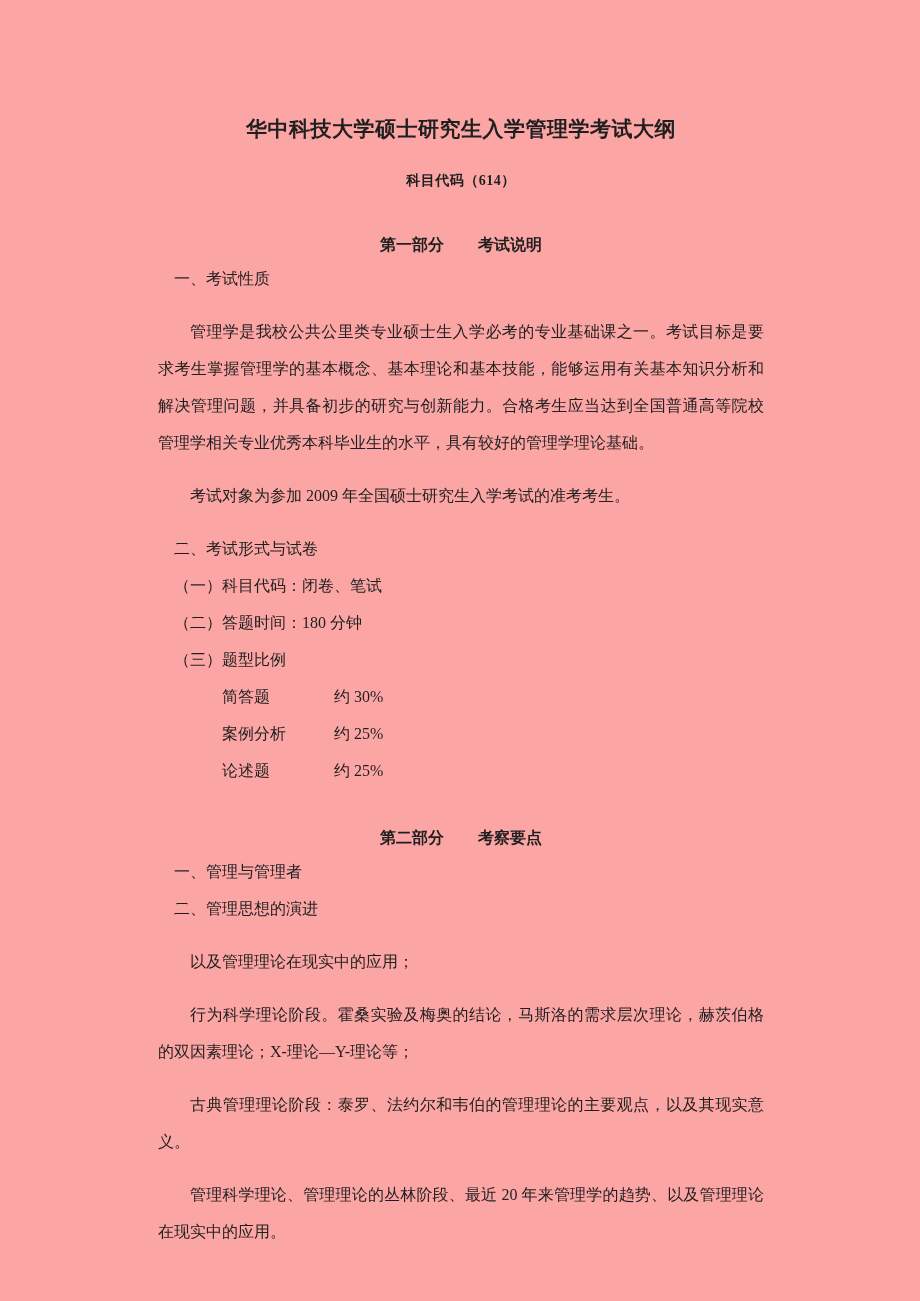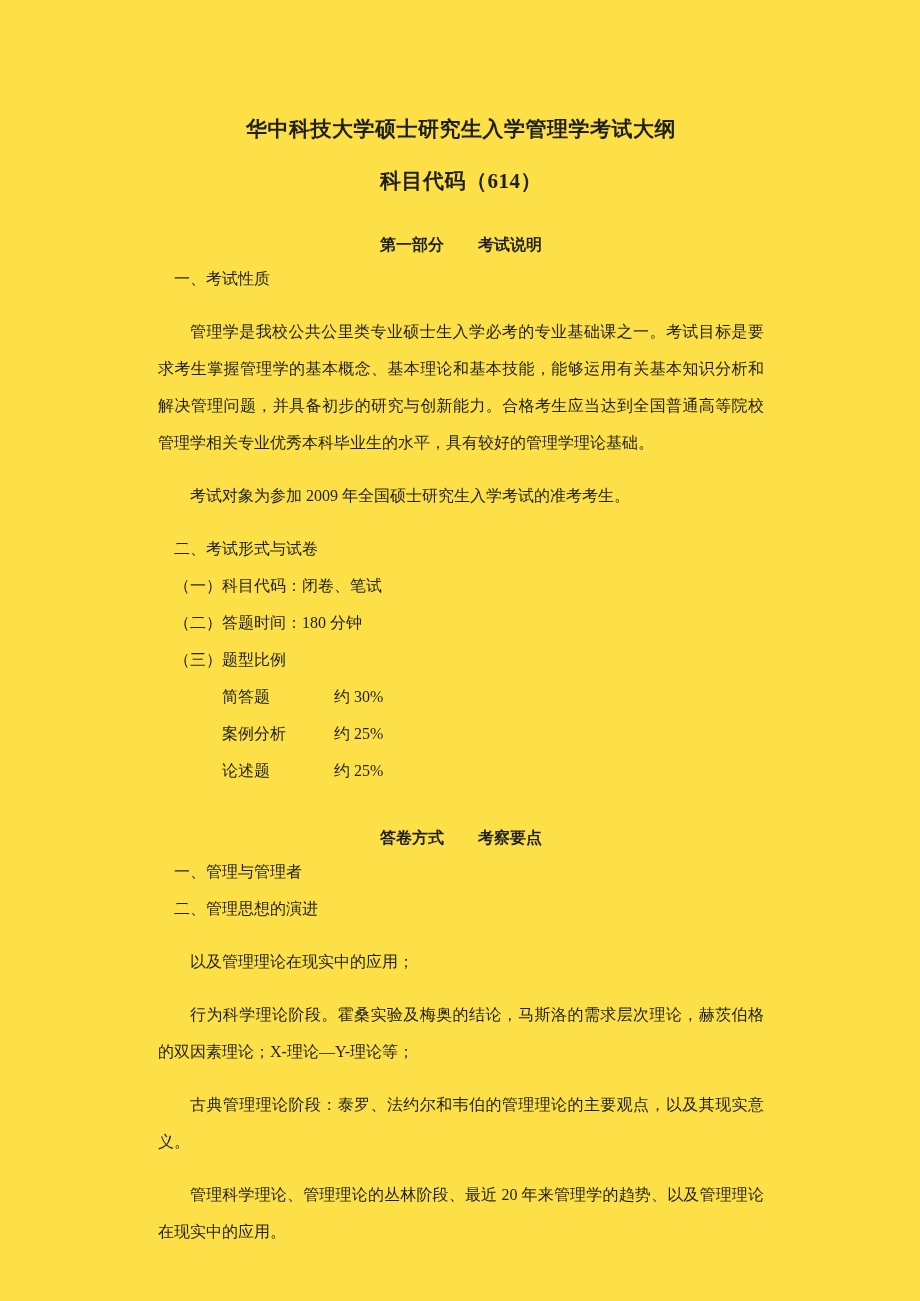--- a/index.html
+++ b/index.html
@@ -7,35 +7,35 @@
     width: 920px;
     height: 1301px;
     background: #ffffff;
     overflow: hidden;
   }
   .page {
     box-sizing: border-box;
     width: 920px;
     height: 1301px;
     padding: 112px 140px 0 142px;
-    background: #fde047;
+    background: #fca5a5;
     color: #1f1f1f;
     font-family: "Liberation Serif", "DejaVu Serif", serif;
     font-size: 16px;
   }
   .doc-title {
     font-size: 21px;
     font-weight: 700;
     text-align: center;
     line-height: 34px;
     letter-spacing: 0.5px;
   }
   .doc-subtitle {
     margin-top: 18px;
-    font-size: 21px;
+    font-size: 14px;
     font-weight: 700;
     text-align: center;
     line-height: 34px;
     letter-spacing: 0.5px;
   }
   .part-title {
     font-size: 16px;
     font-weight: 700;
     text-align: center;
     line-height: 30px;
@@ -96,21 +96,21 @@
     <span class="qtype-name">简答题</span><span>约 30%</span>
   </div>
   <div class="qtype-row">
     <span class="qtype-name">案例分析</span><span>约 25%</span>
   </div>
   <div class="qtype-row">
     <span class="qtype-name">论述题</span><span>约 25%</span>
   </div>
 
   <div class="part-title part2-title">
-    <span class="part-label">答卷方式</span><span>考察要点</span>
+    <span class="part-label">第二部分</span><span>考察要点</span>
   </div>
 
   <div class="heading">一、管理与管理者</div>
 
 
   <div class="heading">二、管理思想的演进</div>
 
   <p class="para">以及管理理论在现实中的应用；</p>
   <p class="para">行为科学理论阶段。霍桑实验及梅奥的结论，马斯洛的需求层次理论，赫茨伯格的双因素理论；X-理论—Y-理论等；</p>
   <p class="para">古典管理理论阶段：泰罗、法约尔和韦伯的管理理论的主要观点，以及其现实意义。</p>

